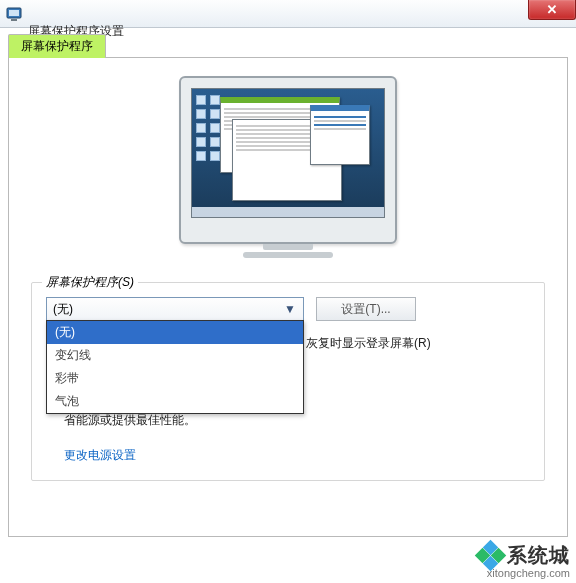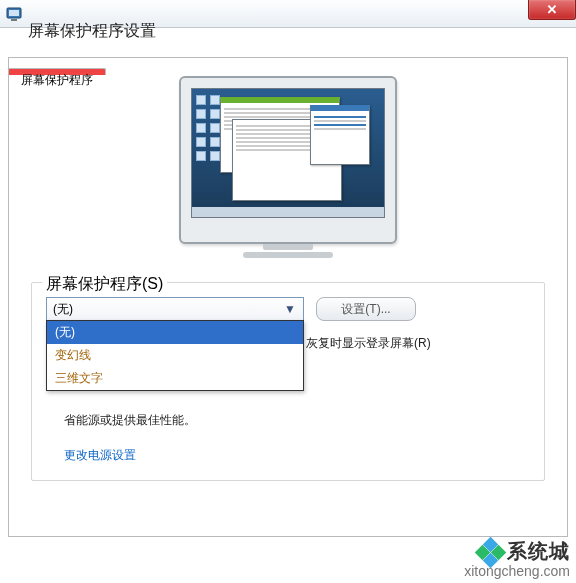--- a/index.html
+++ b/index.html
@@ -1,73 +1,73 @@
 <!DOCTYPE html>
 <html><head>
 <meta charset="utf-8">
 <style>
 * { box-sizing: border-box; margin: 0; padding: 0; }
 body { font-family: "Microsoft YaHei", "Segoe UI", Tahoma, sans-serif; font-size: 12px; background: #fff; width: 576px; height: 583px; overflow: hidden; position: relative; }
 
 .titlebar { height: 28px; background: linear-gradient(#fdfefe, #e9eff5); border-bottom: 1px solid #c0c8d0; display: flex; align-items: center; padding: 0 0 0 6px; position: relative; }
 .titlebar .icon { width: 16px; height: 16px; margin-right: 6px; }
-.titlebar .title { font-size: 16px; color: #222; margin-top: 36px; }
+.titlebar .title { font-size: 12px; color: #222; margin-top: 36px; }
 .closebtn { position: absolute; right: 0; top: 0; width: 48px; height: 20px; background: linear-gradient(#e57373,#c62828); border: 1px solid #8a1c1c; border-top: none; border-radius: 0 0 3px 3px; display: flex; align-items: center; justify-content: center; color: #fff; font-weight: bold; font-size: 13px; box-shadow: inset 0 0 2px rgba(255,255,255,.4); }
 
 .body-area { padding: 6px 8px 8px 8px; }
 
 .tab-strip { display: flex; height: 24px; }
-.tab { border: 1px solid #b9b9b9; border-bottom: none; background: #ef4444; padding: 3px 12px; font-size: 12px; border-radius: 2px 2px 0 0; position: relative; z-index: 2; margin-top: 34px; }
+.tab { border: 1px solid #b9b9b9; border-bottom: none; background: #bef264; padding: 3px 12px; font-size: 12px; border-radius: 2px 2px 0 0; position: relative; z-index: 2; }
 .tab-panel { border: 1px solid #b9b9b9; background: #fff; margin-top: -1px; padding: 18px 20px 10px 20px; min-height: 480px; position: relative; }
 
 .monitor-wrap { display: flex; justify-content: center; margin-bottom: 28px; }
 .monitor { width: 218px; }
 .monitor-bezel { width: 218px; height: 168px; border: 2px solid #9aa3aa; border-radius: 6px; background: #e9edef; padding: 10px 10px 20px 10px; box-shadow: 1px 2px 3px rgba(0,0,0,.15); }
 .monitor-screen { width: 100%; height: 130px; background: linear-gradient(#2a5d8f, #1a3a58); border: 1px solid #6f7b84; position: relative; overflow: hidden; }
 .monitor-screen .taskbar { position: absolute; left: 0; right: 0; bottom: 0; height: 10px; background: rgba(230,240,250,.85); }
 .monitor-screen .icongrid { position: absolute; left: 4px; top: 6px; display: grid; grid-template-columns: repeat(2, 10px); grid-auto-rows: 10px; gap: 4px; }
 .monitor-screen .icongrid span { background: #cfe3f5; border: 1px solid #8fb3d6; }
 .monitor-screen .win { position: absolute; background: #fff; border: 1px solid #6f7b84; box-shadow: 1px 1px 2px rgba(0,0,0,.3); }
 .monitor-screen .win.green { border-top: 6px solid #6ab12f; }
 .monitor-screen .win.blue { border-top: 6px solid #3a79b7; }
 .monitor-screen .win .lines { padding: 3px; }
 .monitor-screen .win .lines i { display: block; height: 2px; background: #ccc; margin: 2px 0; }
 .monitor-base { height: 10px; }
 .monitor-stand { width: 50px; height: 6px; background: #c7cdd1; margin: 0 auto; border-radius: 0 0 2px 2px; }
 .monitor-foot { width: 90px; height: 6px; background: #c7cdd1; margin: 2px auto 0; border-radius: 3px; }
 
 .group { border: 1px solid #d6d6d6; border-radius: 2px; padding: 14px 14px 16px 14px; margin: 0 2px; position: relative; }
-.group-label { position: absolute; top: -9px; left: 10px; background: #fff; padding: 0 4px; font-size: 16px; }
+.group-label { position: absolute; top: -9px; left: 10px; background: #fff; padding: 0 4px; font-size: 12px; font-style: italic; }
 
 .row1 { display: flex; gap: 12px; align-items: flex-start; }
 .combo-wrap { position: relative; width: 258px; }
 .combo { width: 258px; height: 24px; border: 1px solid #7a98b8; background: linear-gradient(#fefefe,#f1f4f8); display: flex; align-items: center; justify-content: space-between; padding: 0 4px 0 6px; font-size: 12px; }
 .combo .arrow { width: 18px; height: 18px; display: flex; align-items: center; justify-content: center; color: #3a547a; }
 .dropdown { position: absolute; top: 23px; left: 0; width: 258px; border: 1px solid #333; background: #fff; z-index: 20; box-shadow: 1px 2px 4px rgba(0,0,0,.25); }
-.dropdown .opt { padding: 3px 8px; font-size: 12px; color: #a16207; }
+.dropdown .opt { padding: 3px 8px; font-size: 12px; color: #404040; }
 .dropdown .opt.sel { background: #2f6ec9; color: #fff; }
 
-.btn { height: 24px; min-width: 100px; border: 1px solid #b0b6bc; background: linear-gradient(#fdfdfd,#e7ebef); border-radius: 8px; font-size: 12px; color: #555; padding: 0 14px; }
+.btn { height: 24px; min-width: 100px; border: 1px solid #b0b6bc; background: linear-gradient(#fdfdfd,#e7ebef); border-radius: 0; font-size: 12px; color: #555; padding: 0 14px; }
 
 .restore-line { margin-top: 14px; font-size: 12px; color: #222; padding-left: 260px; }
 
 .power-line { margin-top: 60px; font-size: 12px; color: #222; padding-left: 18px; }
 
 .link { color: #0a63c4; font-size: 12px; padding-left: 18px; display: inline-block; margin-top: 18px; cursor: pointer; }
 
 .watermark { position: absolute; right: 6px; bottom: 4px; text-align: right; }
-.wm-main { display: flex; align-items: center; gap: 4px; justify-content: flex-end; }
+.wm-main { display: flex; align-items: flex-start; gap: 4px; justify-content: flex-end; }
 .wm-logo { width: 26px; height: 26px; position: relative; }
 .wm-logo span { position: absolute; width: 11px; height: 11px; transform: rotate(45deg); }
 .wm-logo .d1 { background: #3aa8e6; top: 0; left: 8px; }
 .wm-logo .d2 { background: #2bbb67; top: 8px; left: 0; }
 .wm-logo .d3 { background: #2bbb67; top: 8px; left: 16px; }
 .wm-logo .d4 { background: #3aa8e6; top: 16px; left: 8px; }
 .wm-text { font-size: 20px; font-weight: bold; color: #333; letter-spacing: 1px; }
-.wm-sub { font-size: 14px; color: #777; margin-top: -2px; }
+.wm-sub { font-size: 11px; color: #777; margin-top: -2px; }
 
 .sys-icon svg { display: block; }
 </style>
 </head>
 <body>
 
 <div class="titlebar">
   <span class="icon sys-icon">
     <svg width="16" height="16" viewBox="0 0 16 16">
         <rect x="1" y="2" width="14" height="10" rx="1" fill="#3a79b7" stroke="#1d4368"></rect>
@@ -147,21 +147,22 @@
 
       <div class="row1">
         <div class="combo-wrap">
           <div class="combo">
             <span>(无)</span>
             <span class="arrow">▼</span>
           </div>
           <div class="dropdown">
             <div class="opt sel">(无)</div>
             <div class="opt">变幻线</div>
-            <div class="opt">三维文字</div>
+            <div class="opt">彩带</div>
+            <div class="opt">气泡</div>
           </div>
         </div>
         <button class="btn">设置(T)...</button>
       </div>
 
       <div class="restore-line">灰复时显示登录屏幕(R)</div>
 
       <div class="power-line">省能源或提供最佳性能。</div>
 
       <a class="link">更改电源设置</a>

